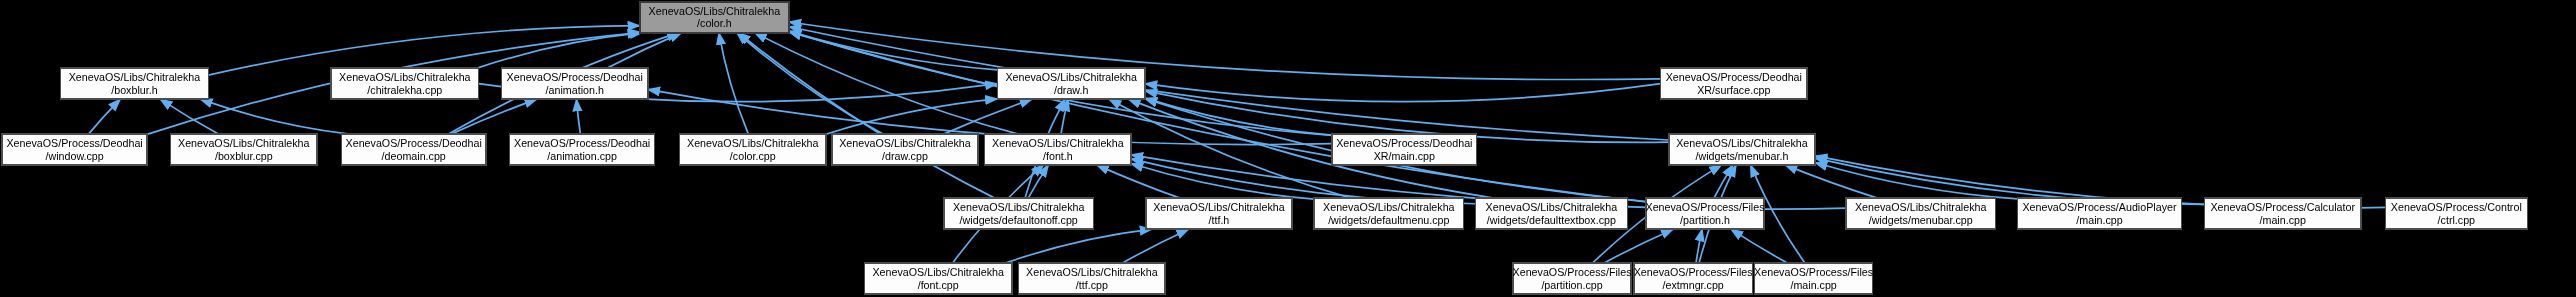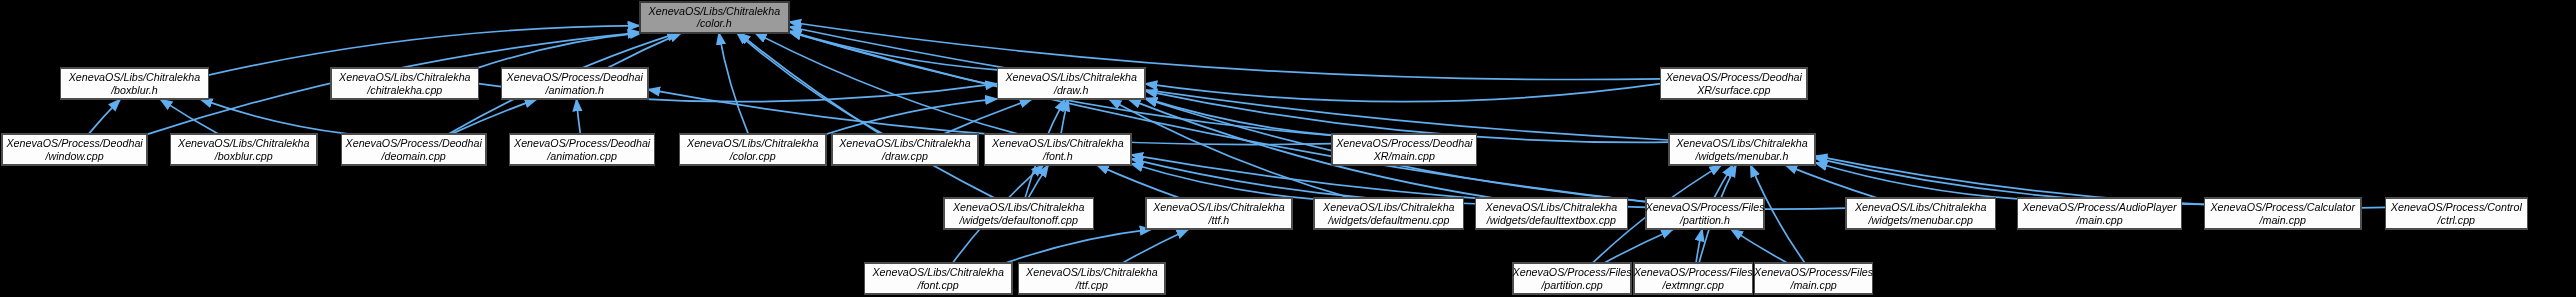--- a/index.html
+++ b/index.html
@@ -1,17 +1,17 @@
 <!DOCTYPE html>
 <html style="font-size:11.8px"><head>
 <meta charset="utf-8">
 <style>
   html,body{margin:0;padding:0;background:#000;}
   .stage{position:relative;width:2576px;height:298px;background:#000;overflow:hidden;
-         font-family:"Liberation Sans", sans-serif;font-style:italic;}
+         font-family:"Liberation Sans", sans-serif;}
   svg{display:block;}
   .node rect{shape-rendering:crispEdges;}
   .node text{font-family:"Liberation Sans", sans-serif;font-size:14.5px;fill:#000;}
   .edge{fill:none;}
 </style>
 </head>
 <body>
 
 <div class="stage">
   <svg id="graph-svg" width="2576" height="298" viewBox="0 0 3487 403">

